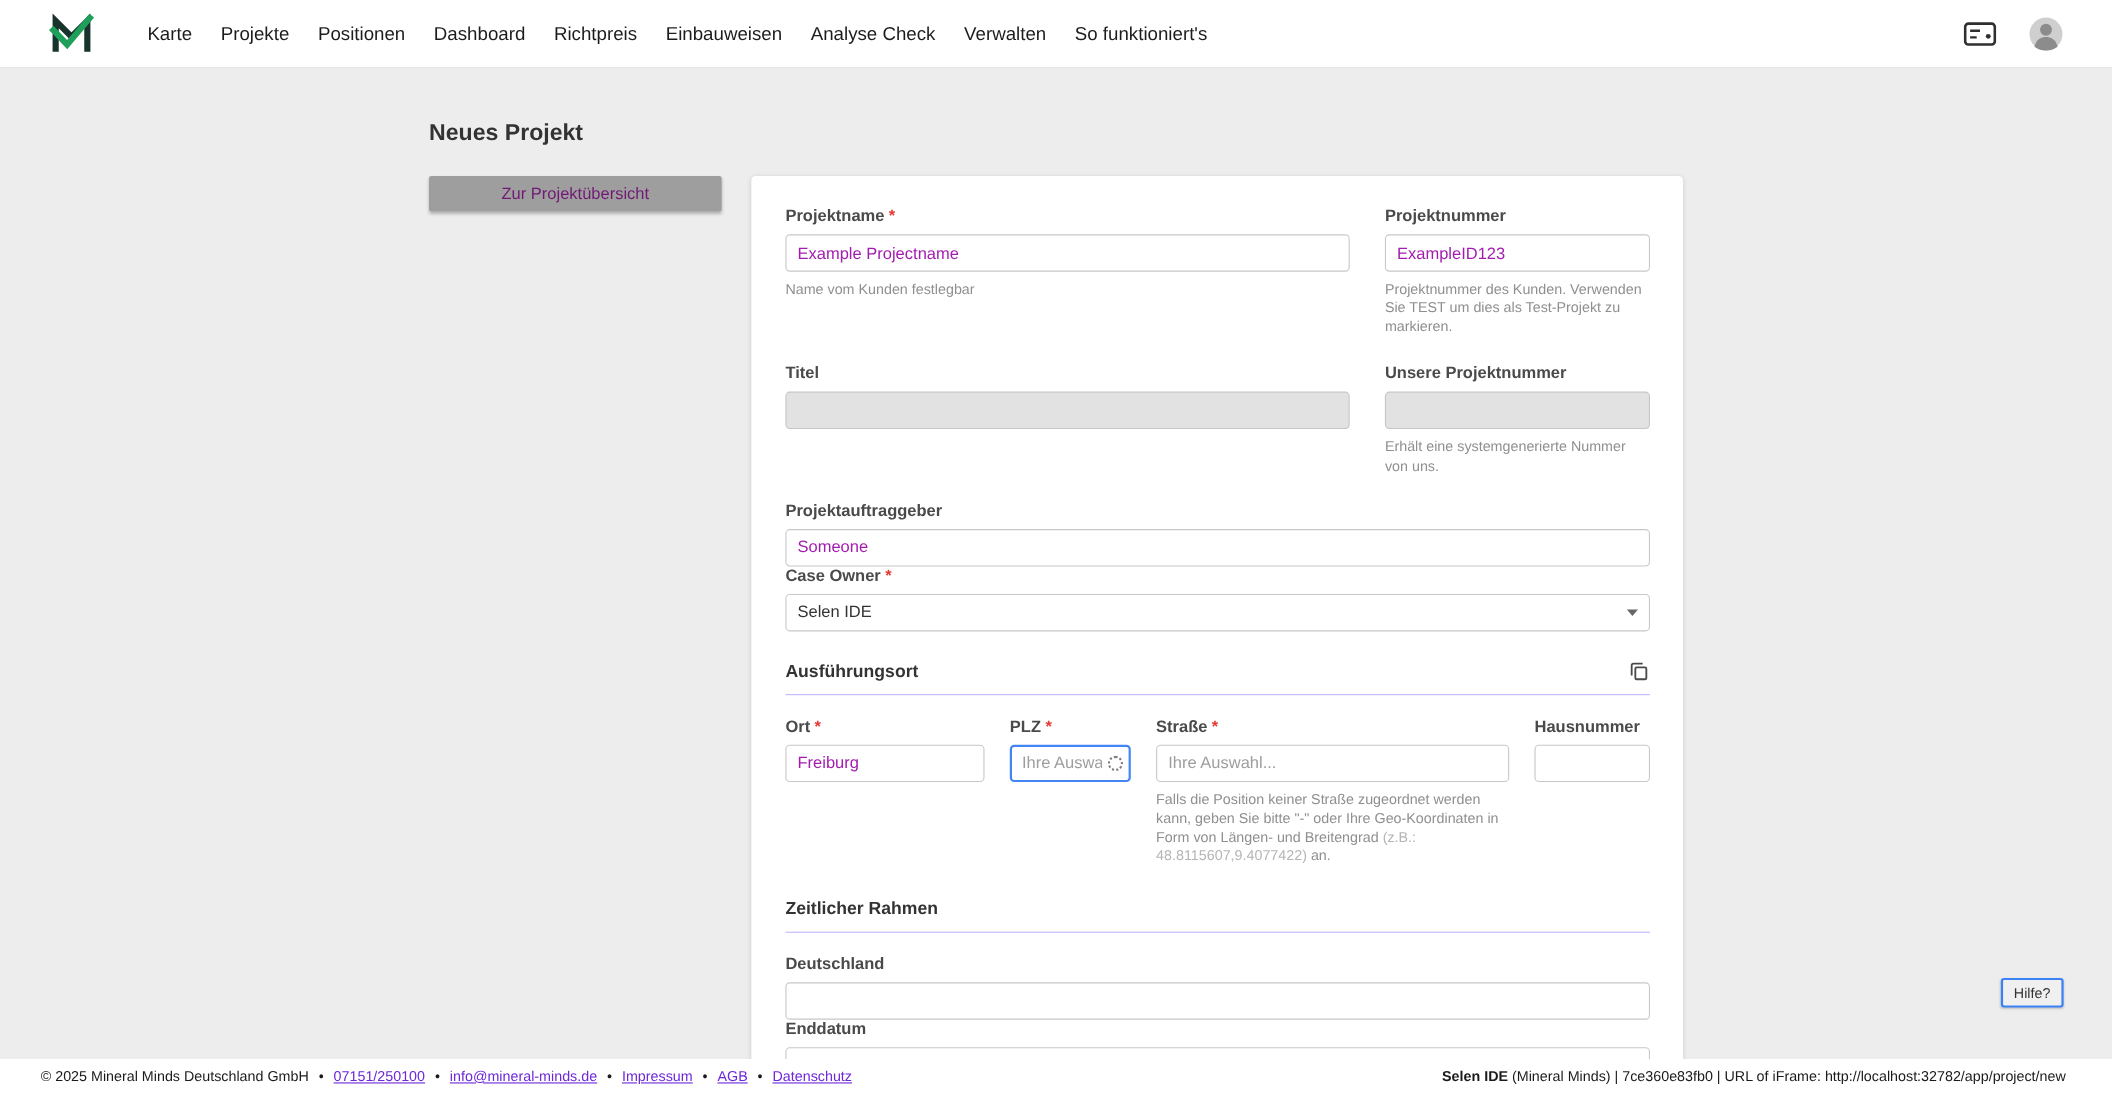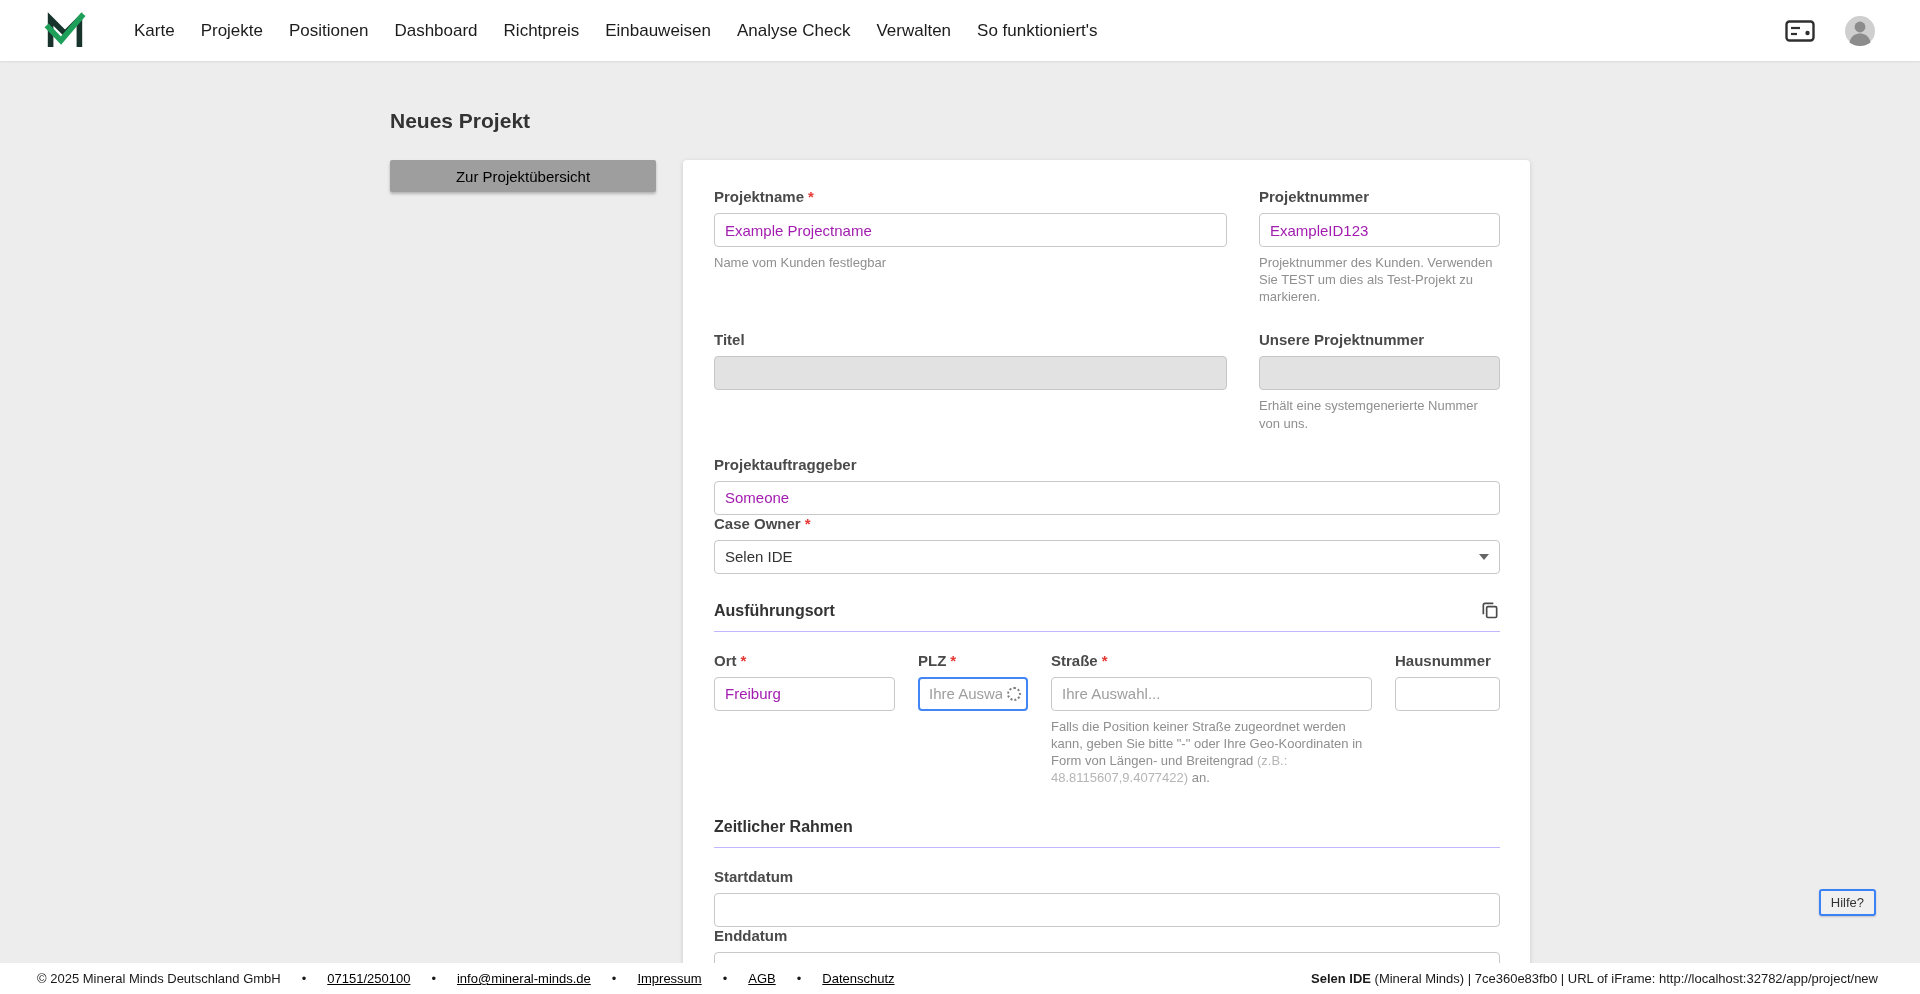--- a/index.html
+++ b/index.html
@@ -49,21 +49,21 @@
     font-weight: 700;
     color: #333;
     margin: 0 0 27px 0;
   }
   .content-row { display: flex; align-items: flex-start; }
   .left-col { flex: 0 0 293px; }
   .back-btn {
     width: 266px;
     height: 32px;
     background: #9e9e9e;
-    color: #000000;
+    color: #701a75;
     border: none;
     border-radius: 2px;
     font-size: 15px;
     font-family: inherit;
     cursor: pointer;
     box-shadow: 0 2px 3px rgba(0,0,0,0.25);
   }
 
   
   .card {
@@ -197,22 +197,22 @@
     left: 0; right: 0; bottom: 0;
     height: 31px;
     background: #ffffff;
     display: flex;
     align-items: center;
     padding: 0 42px 0 37px;
     font-size: 13px;
     color: #1a1a1a;
     z-index: 15;
   }
-  .footer-left { display: flex; align-items: center; gap: 21px; white-space: nowrap; }
-  .footer-link { color: #000000; text-decoration: underline; cursor: pointer; }
+  .footer-left { display: flex; align-items: center; gap: 9px; white-space: nowrap; }
+  .footer-link { color: #6d28d9; text-decoration: underline; cursor: pointer; }
   .sep { color: #1a1a1a; }
   .footer-right { margin-left: auto; white-space: nowrap; }
   .footer-right b { font-weight: 700; }
 </style>
 </head>
 <body>
 
 <header class="navbar">
   <div class="logo">
     <svg viewBox="0 0 100 100">
@@ -354,21 +354,21 @@
         </div>
       </div>
 
       <div class="section-head mt">
         <span>Zeitlicher Rahmen</span>
       </div>
 
       <div class="two-col dates">
         <div class="field">
           <div class="label">
-            <span>Startdatum</span>
+            <span>Deutschland</span>
           </div>
           <input type="text" class="text-input" style="">
         </div>
         <div class="field">
           <div class="label">
             <span>Enddatum</span>
           </div>
           <input type="text" class="text-input" style="">
         </div>
       </div>

